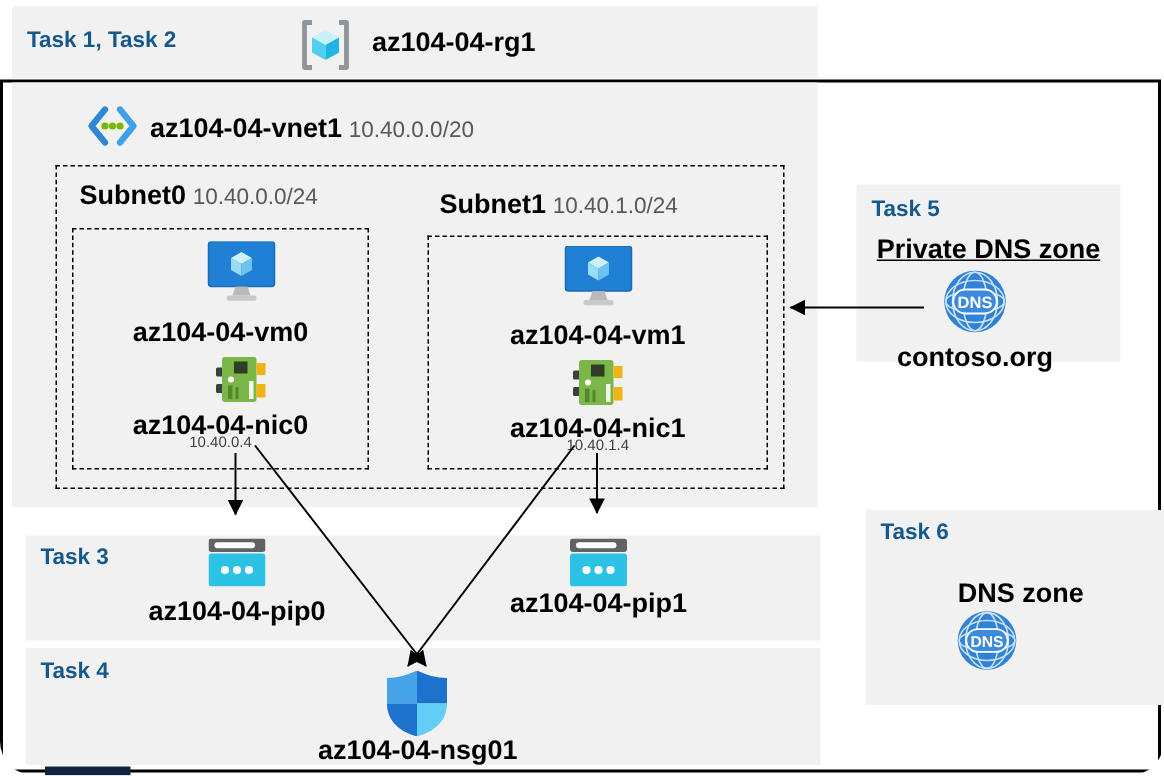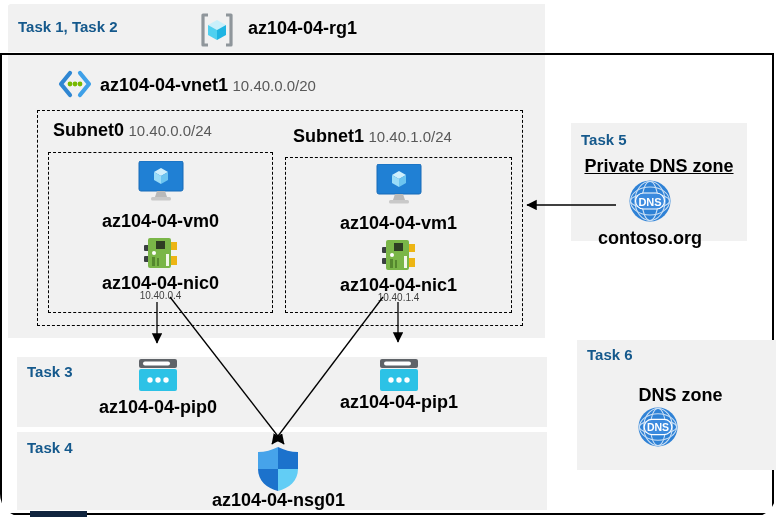--- a/index.html
+++ b/index.html
@@ -51,21 +51,21 @@
       <span class="cidr">10.40.0.0/20</span>
     </div>
   </div>
 
   <div class="abs dashed" style="left:37px;top:110px;width:486px;height:216px;"></div>
 
   <div class="abs" style="left:53px;top:120px;white-space:nowrap;">
     <span class="entity">Subnet0</span>
     <span class="cidr">10.40.0.0/24</span>
   </div>
-  <div class="abs dashed" style="left:48px;top:152px;width:225px;height:161px;">
+  <div class="abs dashed" style="left:48px;top:152px;width:198px;height:161px;">
     <svg class="abs" style="left:89px;top:8px;" width="46" height="42" viewBox="0 0 46 42">
       <rect x="1" y="0" width="44" height="30" rx="2" fill="#2080d4"></rect>
       <rect x="1" y="0" width="44" height="30" rx="2" fill="none" stroke="#176bb8" stroke-width="1"></rect>
       <polygon points="23,7 30,11 23,15 16,11" fill="#cfeffc"></polygon>
       <polygon points="16,11 23,15 23,23 16,19" fill="#9adcf8"></polygon>
       <polygon points="30,11 23,15 23,23 30,19" fill="#6cc4f0"></polygon>
       <polygon points="19,30 27,30 29,36 17,36" fill="#b9b9b9"></polygon>
       <rect x="13" y="36" width="20" height="3.5" rx="1.5" fill="#c9c9c9"></rect>
     </svg>
     <div class="abs entity ctr" style="top:58px;">az104-04-vm0</div>

